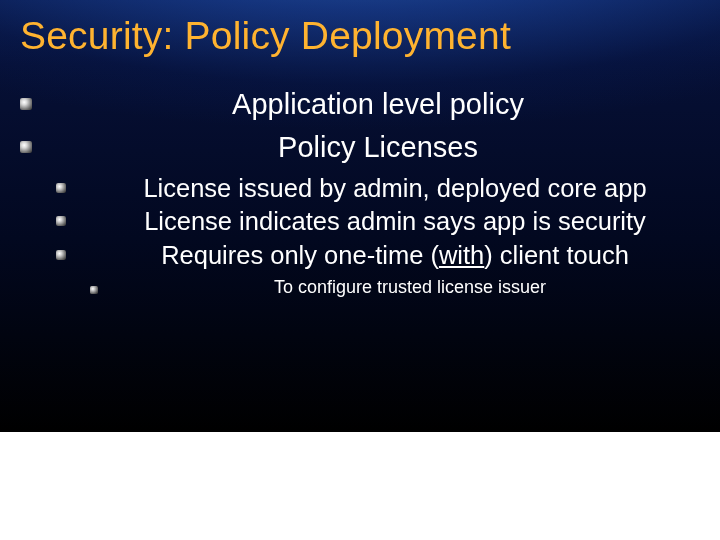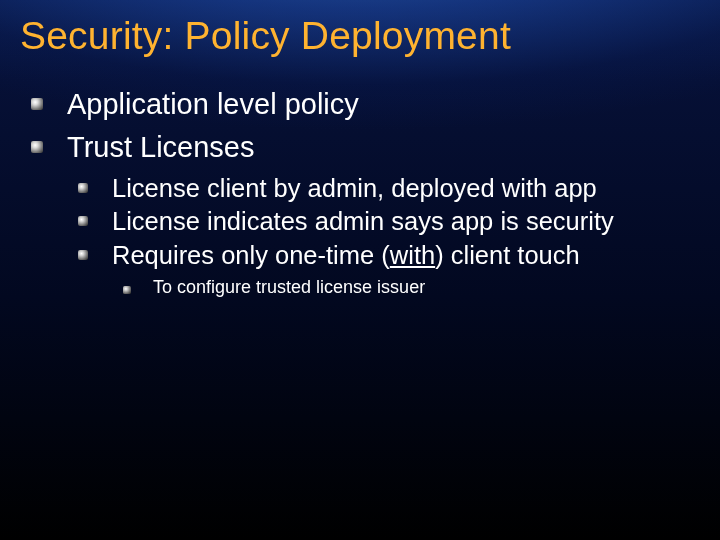--- a/index.html
+++ b/index.html
@@ -5,21 +5,21 @@
   html, body {
     margin: 0;
     padding: 0;
     width: 720px;
     height: 540px;
     overflow: hidden;
     font-family: Arial, Helvetica, sans-serif;
   }
   .slide {
     width: 720px;
-    height: 540px;
+    height: 432px;
     background:
       radial-gradient(ellipse 900px 300px at 50% -80px,
         rgba(70,150,255,0.55) 0%,
         rgba(40,100,220,0.35) 30%,
         rgba(10,40,120,0.15) 55%,
         rgba(0,0,0,0) 70%),
       linear-gradient(to bottom,
         #0a1a4a 0%,
         #061036 15%,
         #020820 55%,
@@ -30,22 +30,23 @@
   }
   .title {
     color: #ffb330;
     font-size: 39px;
     font-weight: 400;
     letter-spacing: 0.2px;
     margin: 0 0 28px 0;
   }
   ul {
     list-style: none;
-    margin: 11px;
+    margin: 0;
     padding: 0;
+    text-align: center;
   }
   .lvl1 > li {
     position: relative;
     padding-left: 36px;
     font-size: 29px;
     color: #ffffff;
     margin-bottom: 6px;
     line-height: 1.28;
   }
   .lvl1 > li::before {
@@ -108,23 +109,23 @@
 <body>
 
 <div class="slide">
   <h1 class="title">Security:  Policy Deployment</h1>
 
   <ul class="lvl1">
     <li class="sec1">
       <span>Application level policy</span>
     </li>
     <li>
-      <span>Trust Licenses</span>
+      <span>Policy Licenses</span>
       <ul class="lvl2">
-        <li><span>License client by admin, deployed with app</span></li>
+        <li><span>License issued by admin, deployed core app</span></li>
         <li><span>License indicates admin says app is security</span></li>
         <li>
           <span>Requires only one-time (</span><span class="underline">with</span><span>) client touch</span>
           <ul class="lvl3">
             <li><span>To configure trusted license issuer</span></li>
           </ul>
         </li>
       </ul>
     </li>
   </ul>

